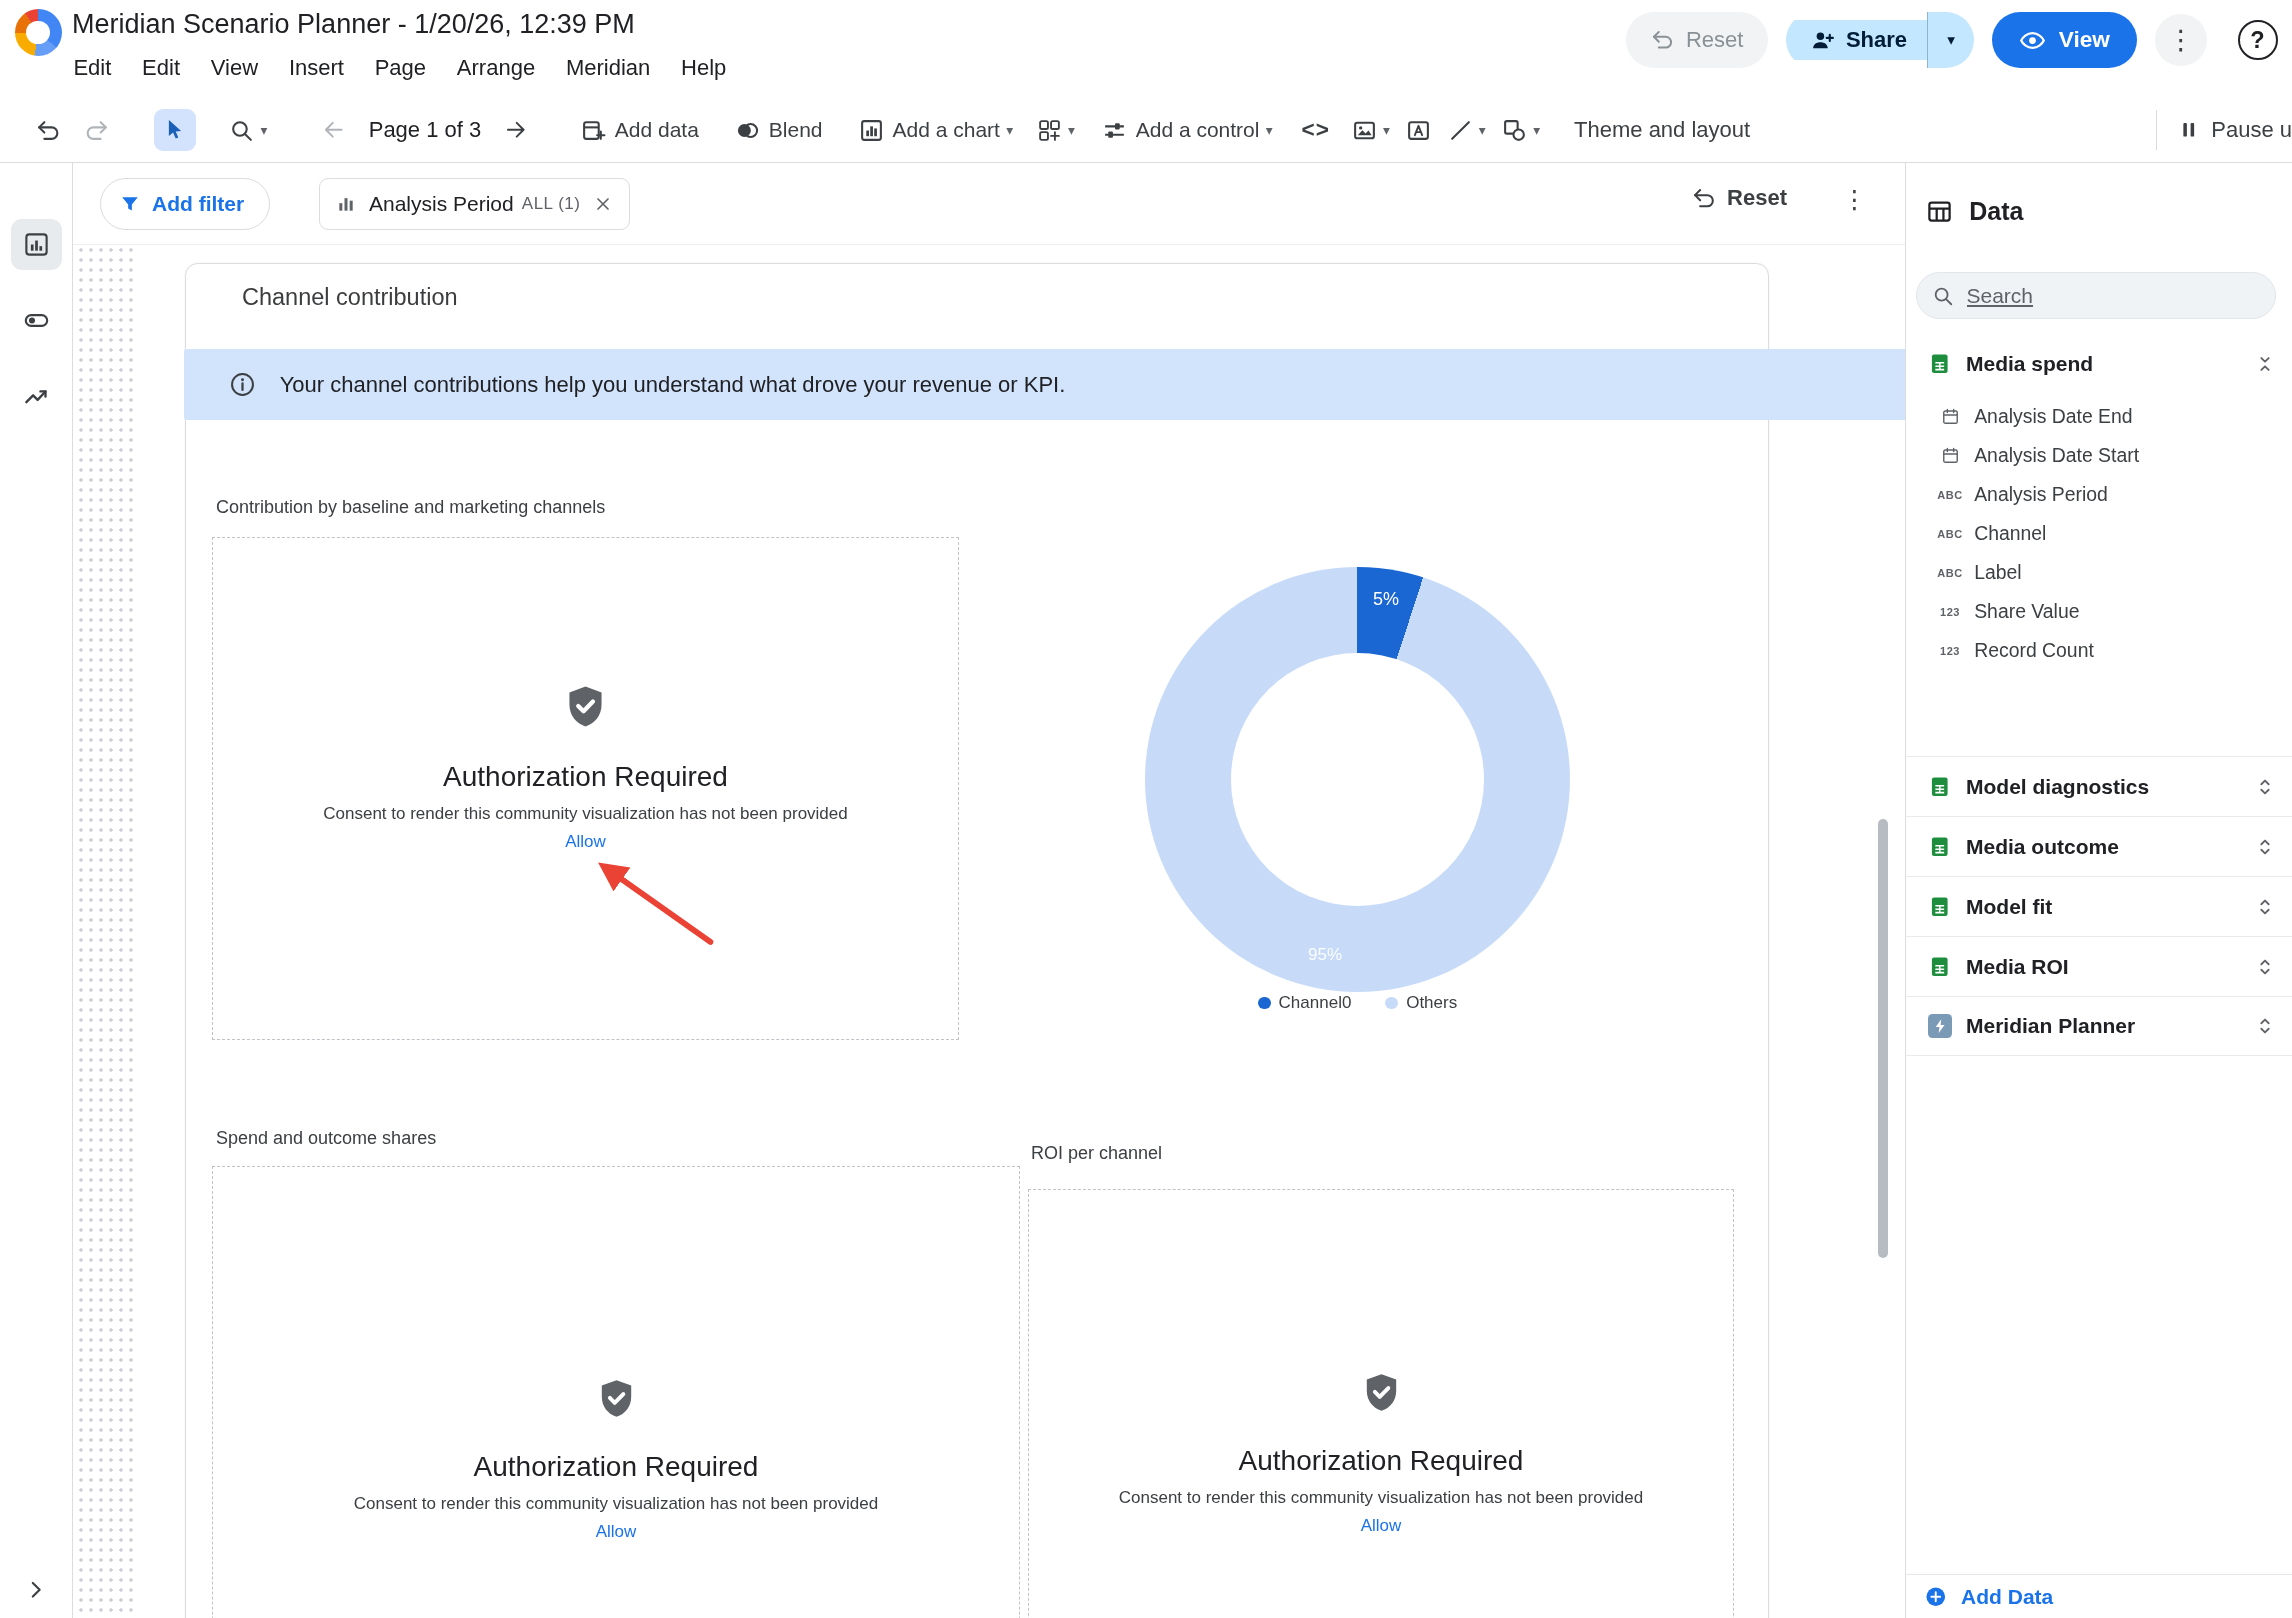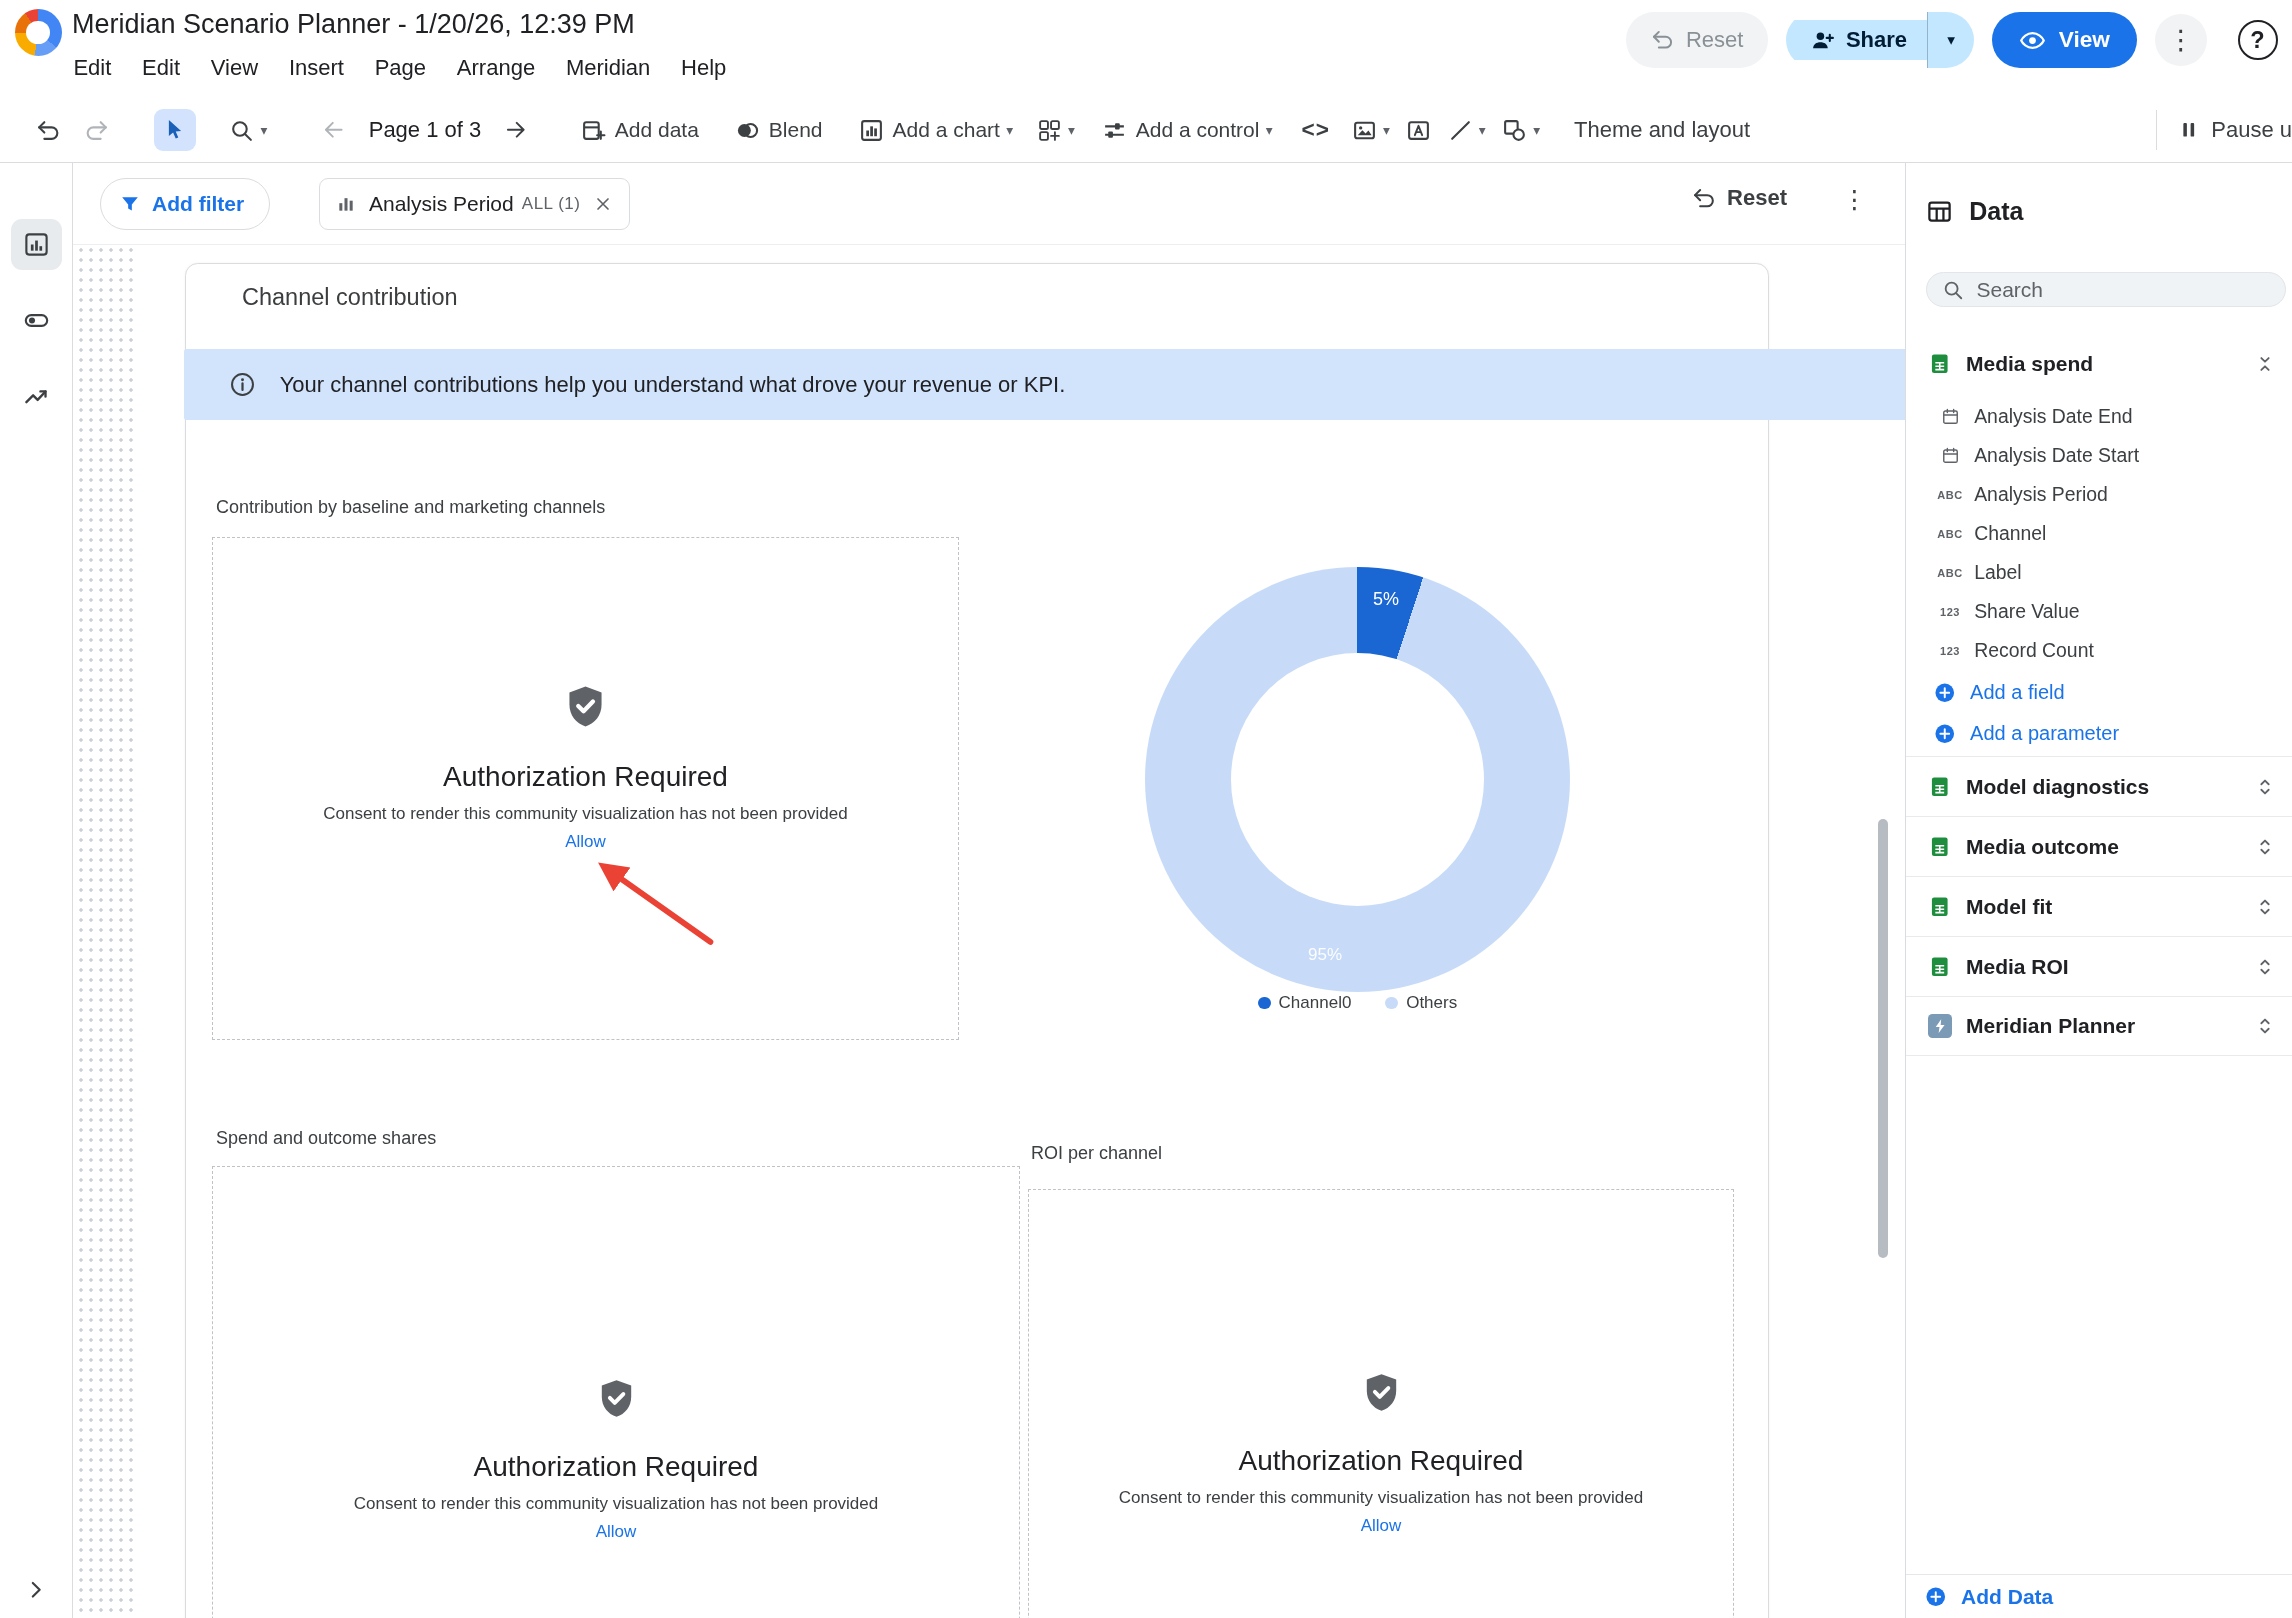--- a/index.html
+++ b/index.html
@@ -84,22 +84,22 @@
   .sl5 { left:214px; top:22px; width:54px; font-size:18px; color:#fff; }
   .sl95 { left:144px; top:378px; width:72px; font-size:17px; color:rgba(255,255,255,.93); }
   .legend { position:absolute; left:959px; top:729px; width:425px; display:flex; justify-content:center; gap:34px; }
   .legend-item { display:flex; align-items:center; gap:8.1px; font-size:17px; color:#3c4043; }
   .swatch { width:12.7px; height:12.7px; border-radius:50%; background:#ccc; }
 
   
   .data-panel { position:absolute; right:0; top:163px; bottom:0; width:387px; background:#fff; border-left:0.9px solid #dadce0; }
   .dp-title-row { position:absolute; left:20px; top:34px; display:flex; align-items:center; gap:16.3px; }
   .dp-title { font-size:25px; font-weight:bold; color:#202124; }
-  .dp-search { position:absolute; left:20px; top:109px; width:360px; height:35px; border-radius:23.5px; background:#f0f3f5;
-               border:0.9px solid #e2e5e9; display:flex; align-items:center; gap:11px; padding-left:14.5px; color:#5f6368; }
+  .dp-search { position:absolute; left:10px; top:109px; width:360px; height:47px; border-radius:23.5px; background:#f0f3f5;
+               border:0.9px solid #e2e5e9; display:flex; align-items:center; gap:11px; padding-left:14.5px; color:#5f6368;text-decoration:underline; }
   .dp-search input { border:none; outline:none; background:transparent; font-size:21px; color:#3c4043; width:271px;
                      font-family:"Liberation Sans","DejaVu Sans",sans-serif; }
   .dp-search input::placeholder { color:#5f6368; }
   .src-row { display:flex; align-items:center; padding-left:22px; position:relative; }
   .src-name { font-size:21px; color:#202124; font-weight:bold; margin-left:14.5px; }
   .src-fold { position:absolute; right:16.3px; color:#5f6368; display:flex; }
   .src-head { position:absolute; left:0; right:0; top:177px; height:47px; }
   .fields { position:absolute; left:0; right:0; top:234px; }
   .field-row { height:39px; display:flex; align-items:center; padding-left:27px; }
   .f-icon { width:34px; display:flex; justify-content:center; color:#5f6368; }
@@ -594,34 +594,20 @@
       <div class="field-row">
         <span class="f-icon f-badge">123</span>
         <span class="f-name">Share Value</span>
       </div>
       <div class="field-row">
         <span class="f-icon f-badge">123</span>
         <span class="f-name">Record Count</span>
       </div>
     </div>
 
-    <div class="dp-actions">
-      <div class="dp-action">
-        <svg class="ic blue" width="23.5" height="23.5" viewBox="0 0 26 26">
-            <use href="#i-plus-circle"></use>
-          </svg>
-        <span>Add a field</span>
-      </div>
-      <div class="dp-action">
-        <svg class="ic blue" width="23.5" height="23.5" viewBox="0 0 26 26">
-            <use href="#i-plus-circle"></use>
-          </svg>
-        <span>Add a parameter</span>
-      </div>
-    </div>
 
     <div class="src-list">
       <div class="src-collapsed">
         <div class="src-row">
           <svg class="ic" width="23.5" height="23.5" viewBox="0 0 26 26">
               <use href="#i-sheet"></use>
             </svg>
           <span class="src-name">Model diagnostics</span>
           <span class="src-fold">
               <svg class="ic" width="22" height="22" viewBox="0 0 24 24">

